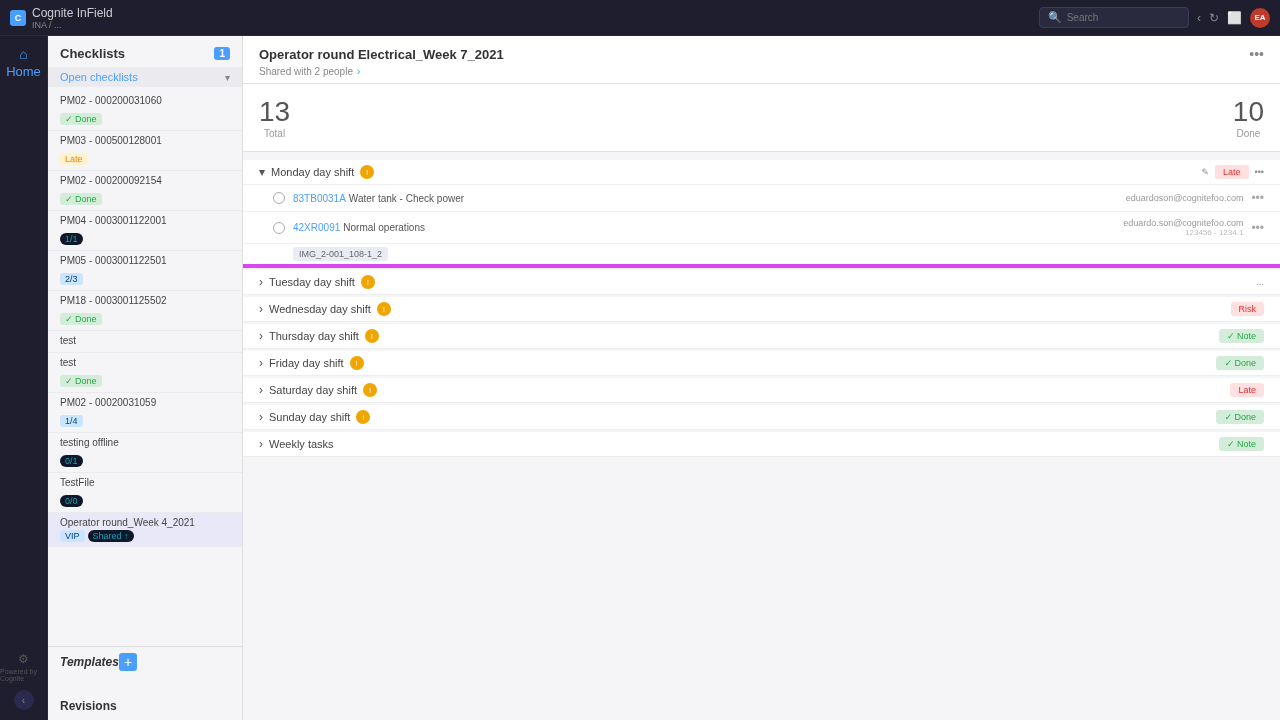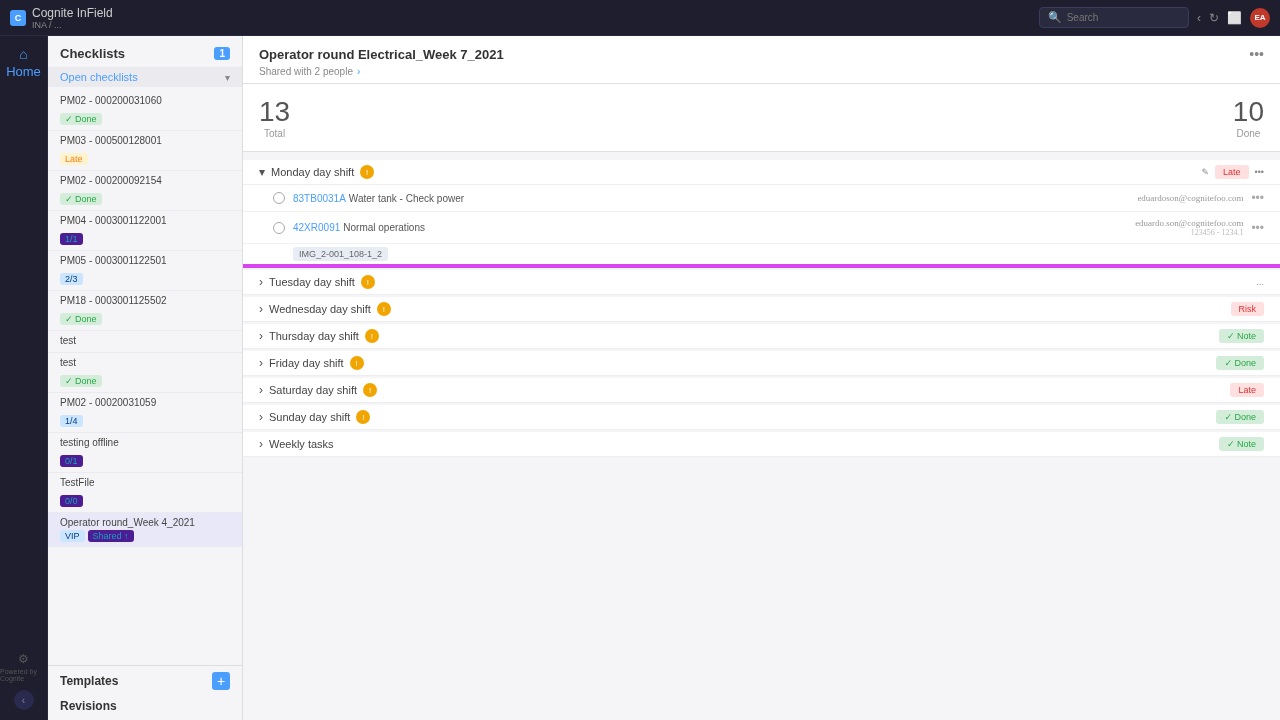--- a/index.html
+++ b/index.html
@@ -206,21 +206,21 @@
       display: inline-flex;
       align-items: center;
       gap: 2px;
       padding: 1px 5px;
       border-radius: 3px;
       font-size: 9px;
       font-weight: 500;
     }
     .tag-done { background: #d4edda; color: #28a745; }
     .tag-late { background: #fff3cd; color: #fd7e14; }
-    .tag-ok { background: #4c1d95; color: #17a2b8; }
+    .tag-ok { background: #0f172a; color: #17a2b8; border-radius: 6px; }
     .tag-inprogress { background: #cce5ff; color: #004085; }
 
     .sidebar-footer {
       border-top: 1px solid #ddd;
       padding: 6px 12px;
     }
     .sidebar-section-title {
       font-size: 12px;
       font-weight: 600;
       color: #333;
@@ -233,22 +233,22 @@
       border-radius: 3px;
       display: flex;
       align-items: center;
       justify-content: center;
       font-size: 14px;
       cursor: pointer;
     }
     .sidebar-footer-row {
       display: flex;
       align-items: center;
-      justify-content: space-between;
-      margin-bottom: 0;
+      margin-bottom: 19px;
+      font-style: italic;
     }
 
     
     .main-content {
       flex: 1;
       background: #f0f0f5;
       display: flex;
       flex-direction: column;
       overflow: hidden;
     }
@@ -428,21 +428,20 @@
       border-radius: 3px;
       padding: 2px 6px;
       font-size: 9px;
       color: #666;
     }
     .task-assignee {
       margin-left: auto;
       font-size: 9px;
       color: #999;
       text-align: right;
-      font-family: Liberation Serif, serif;
     }
     .more-btn {
       color: #aaa;
       font-size: 12px;
       margin-left: 8px;
       cursor: pointer;
     }
   </style>
 </head>
 <body>

